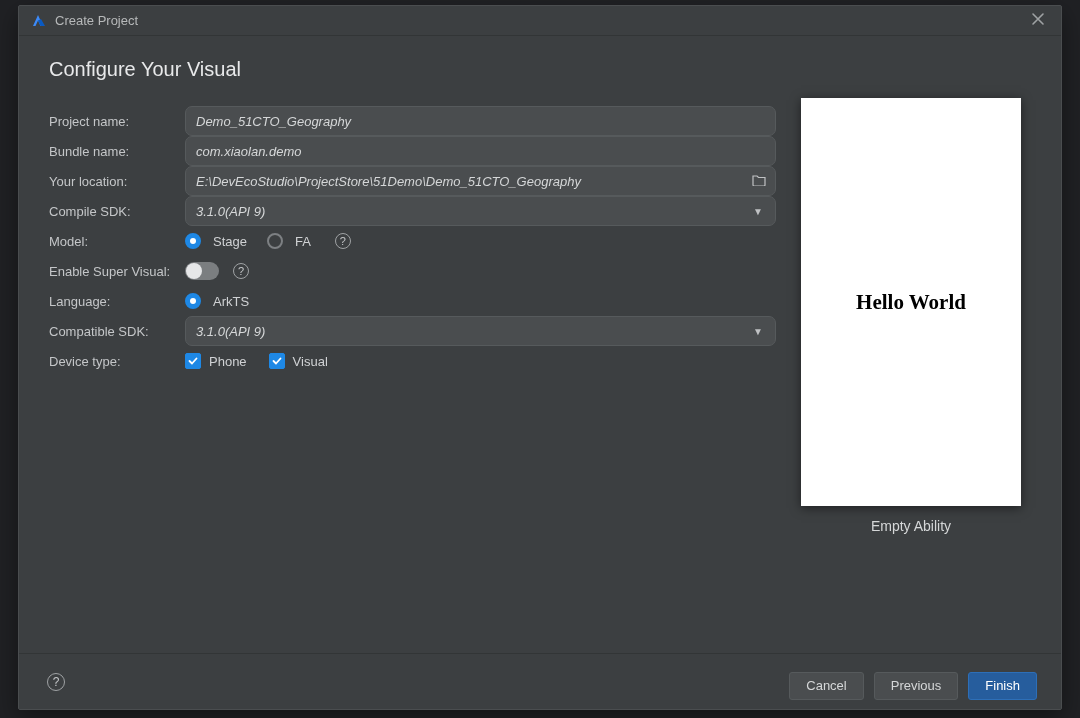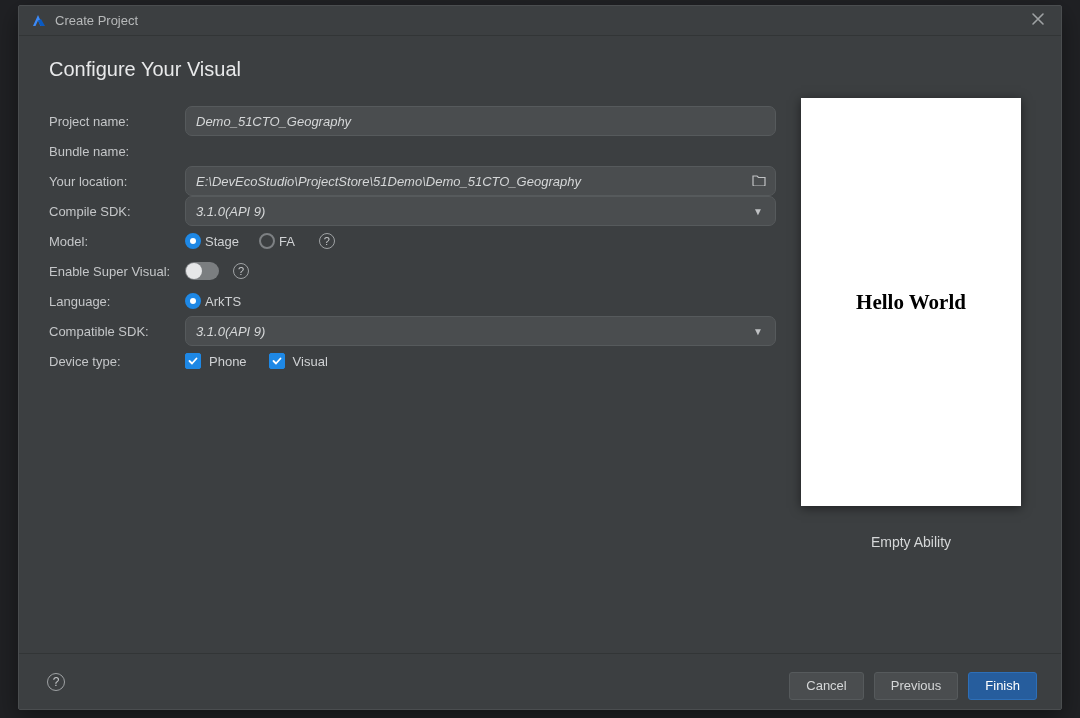--- a/index.html
+++ b/index.html
@@ -85,21 +85,21 @@
   .folder-icon {
     position: absolute;
     right: 10px; top: 50%;
     transform: translateY(-50%);
     color: #bfc1c3;
     pointer-events: none;
   }
 
   
   .radio-group { display: flex; align-items: center; gap: 20px; }
-  .radio { display: inline-flex; align-items: center; gap: 4px; cursor: pointer; color: #d0d2d4; font-size: 13px; }
+  .radio { display: inline-flex; align-items: center; gap: 12px; cursor: pointer; color: #d0d2d4; font-size: 13px; }
   .radio-ind {
     width: 16px; height: 16px;
     border-radius: 50%;
     border: 2px solid #7d8083;
     display: inline-flex; align-items: center; justify-content: center;
   }
   .radio.selected .radio-ind { border-color: #1e88e5; background: #1e88e5; }
   .radio.selected .radio-ind::after {
     content: ""; width: 6px; height: 6px; border-radius: 50%; background: #fff;
   }
@@ -151,21 +151,21 @@
     margin-top: 40px;
     width: 220px; height: 408px;
     background: #ffffff;
     display:flex; align-items:center; justify-content:center;
     box-shadow: 0 2px 10px rgba(0,0,0,.5);
   }
   .preview-text {
     color:#000; font-weight:700; font-size: 21px; font-family: "Times New Roman", serif;
   }
   .preview-label {
-    margin-top: 28px;
+    margin-top: 12px;
     color: #d5d7d8; font-size: 14px;
   }
 
   
   .footer {
     height: 56px;
     border-top: 1px solid #323536;
     display:flex; align-items:center;
     padding: 0 24px;
     background: #3c3f41;
@@ -215,20 +215,23 @@
 
       <div class="form-row">
         <div class="form-label">Project name:</div>
         <div class="form-field">
           <input class="text-input" type="text" value="Demo_51CTO_Geography" style="">
         </div>
       </div>
 
       <div class="form-row">
         <div class="form-label">Bundle name:</div>
+        <div class="form-field">
+          <input class="text-input" type="text" value="com.xiaolan.demo" style="">
+        </div>
       </div>
 
       <div class="form-row">
         <div class="form-label">Your location:</div>
         <div class="form-field">
           <input class="text-input" type="text" style="padding-right: 30px;" value="E:\DevEcoStudio\ProjectStore\51Demo\Demo_51CTO_Geography">
           <span class="folder-icon">
             <svg width="14" height="12" viewBox="0 0 14 12">
                 <path d="M1 2 h4 l1.5 1.5 H13 v7.5 a1 1 0 0 1 -1 1 H2 a1 1 0 0 1 -1 -1 Z" fill="none" stroke="#c0c2c4" stroke-width="1.2"></path>
               </svg>

